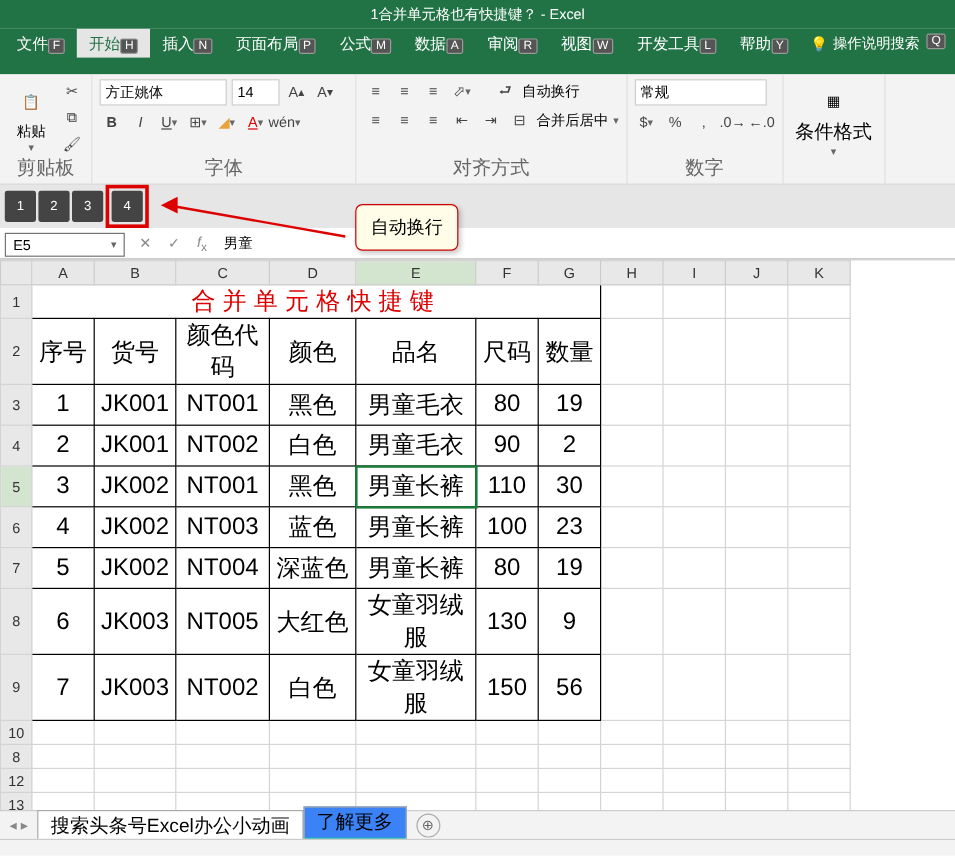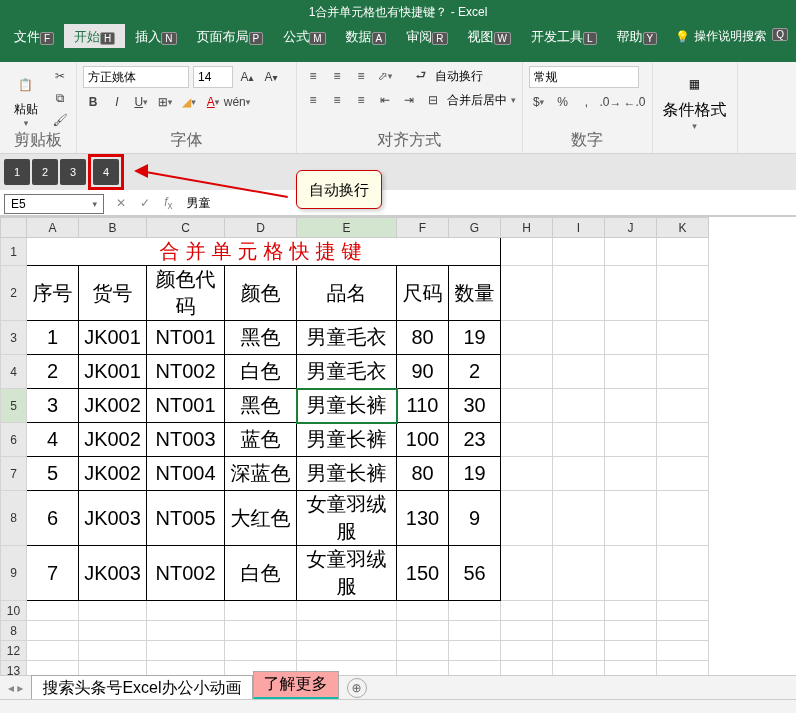--- a/index.html
+++ b/index.html
@@ -61,21 +61,21 @@
 .grid td.data { border: 1.5px solid #000; height: 34px; text-align: center; font-size: 20px; }
 .grid td.data.header { font-weight: normal; }
 .grid td.title { border: 1.5px solid #000; text-align: center; font-size: 20px; color: #d00; letter-spacing: 6px; height: 28px; }
 .grid td.active { outline: 2px solid #1a7f37; outline-offset: -1px; }
 .corner { background: #e8e8e8; border: 1px solid #ccc; width: 26px; }
 
 
 .sheet-bar { display: flex; align-items: center; height: 24px; background: #f3f3f3; border-top: 1px solid #ccc; position: absolute; bottom: 14px; left: 0; right: 0; }
 .sheet-nav { display: flex; gap: 2px; padding: 0 8px; color: #888; }
 .sheet-tab { border: 1px solid #aaa; border-bottom: none; padding: 2px 10px; font-size: 16px; background: #fff; cursor: pointer; }
-.sheet-tab.active { background: #fca5a5; border-bottom: 8px solid #14b8a6; }
+.sheet-tab.active { background: #3b82f6; border-bottom: 6px solid #14b8a6; }
 .sheet-add { width: 20px; height: 20px; border: 1px solid #aaa; border-radius: 50%; display: flex; align-items: center; justify-content: center; margin-left: 8px; cursor: pointer; color: #666; }
 
 .status-bar { position: absolute; bottom: 0; left: 0; right: 0; height: 14px; background: #f3f3f3; border-top: 1px solid #ccc; }
 </style>
 </head>
 <body>
 
 <div class="titlebar">
   <span>1合并单元格也有快捷键？ - Excel</span>
 </div>

